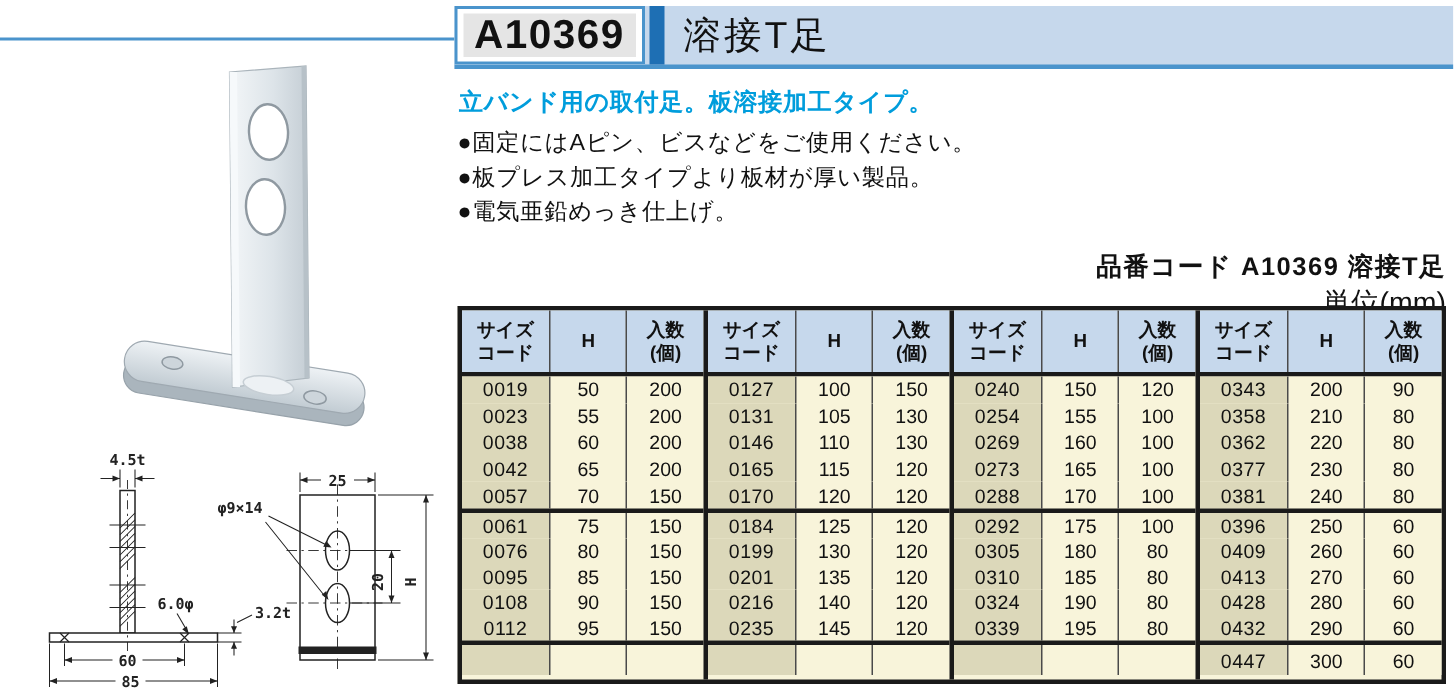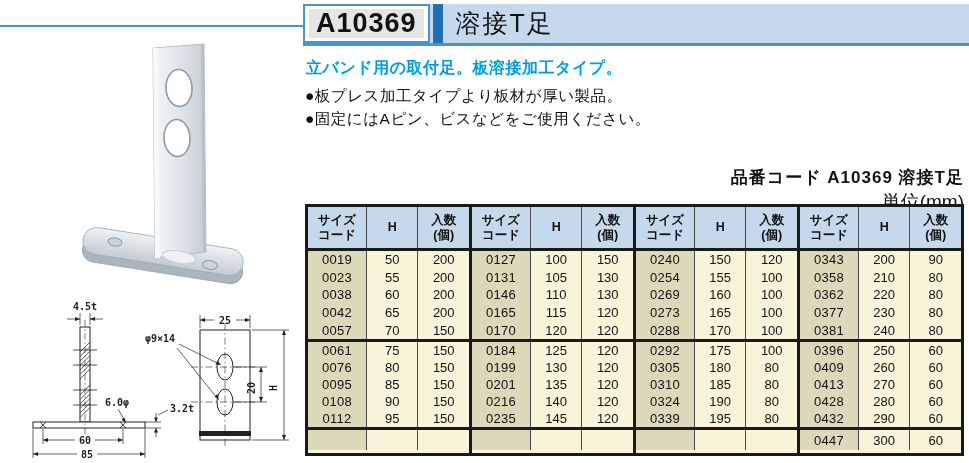--- a/index.html
+++ b/index.html
@@ -63,22 +63,23 @@
   <div class="header-band">
     <div class="code-box">
       <span class="code-inner">A10369</span>
     </div>
     <div class="accent-bar"></div>
     <div class="product-title">溶接T足</div>
   </div>
 
   <div class="lead">立バンド用の取付足。板溶接加工タイプ。</div>
   <div class="features">
+      <div>●固定にはAピン、ビスなどをご使用ください。</div>
       <div>●板プレス加工タイプより板材が厚い製品。</div>
-      <div>●固定にはAピン、ビスなどをご使用ください。</div>
+      <div>●電気亜鉛めっき仕上げ。</div>
     </div>
 
   <div class="table-title-row">
     <span class="table-title">品番コード A10369 溶接T足</span>
     <span class="unit-label">単位(mm)</span>
   </div>
 
   <div class="table-wrap">
       <div class="tgroup">
         <div class="trow thead-row">

